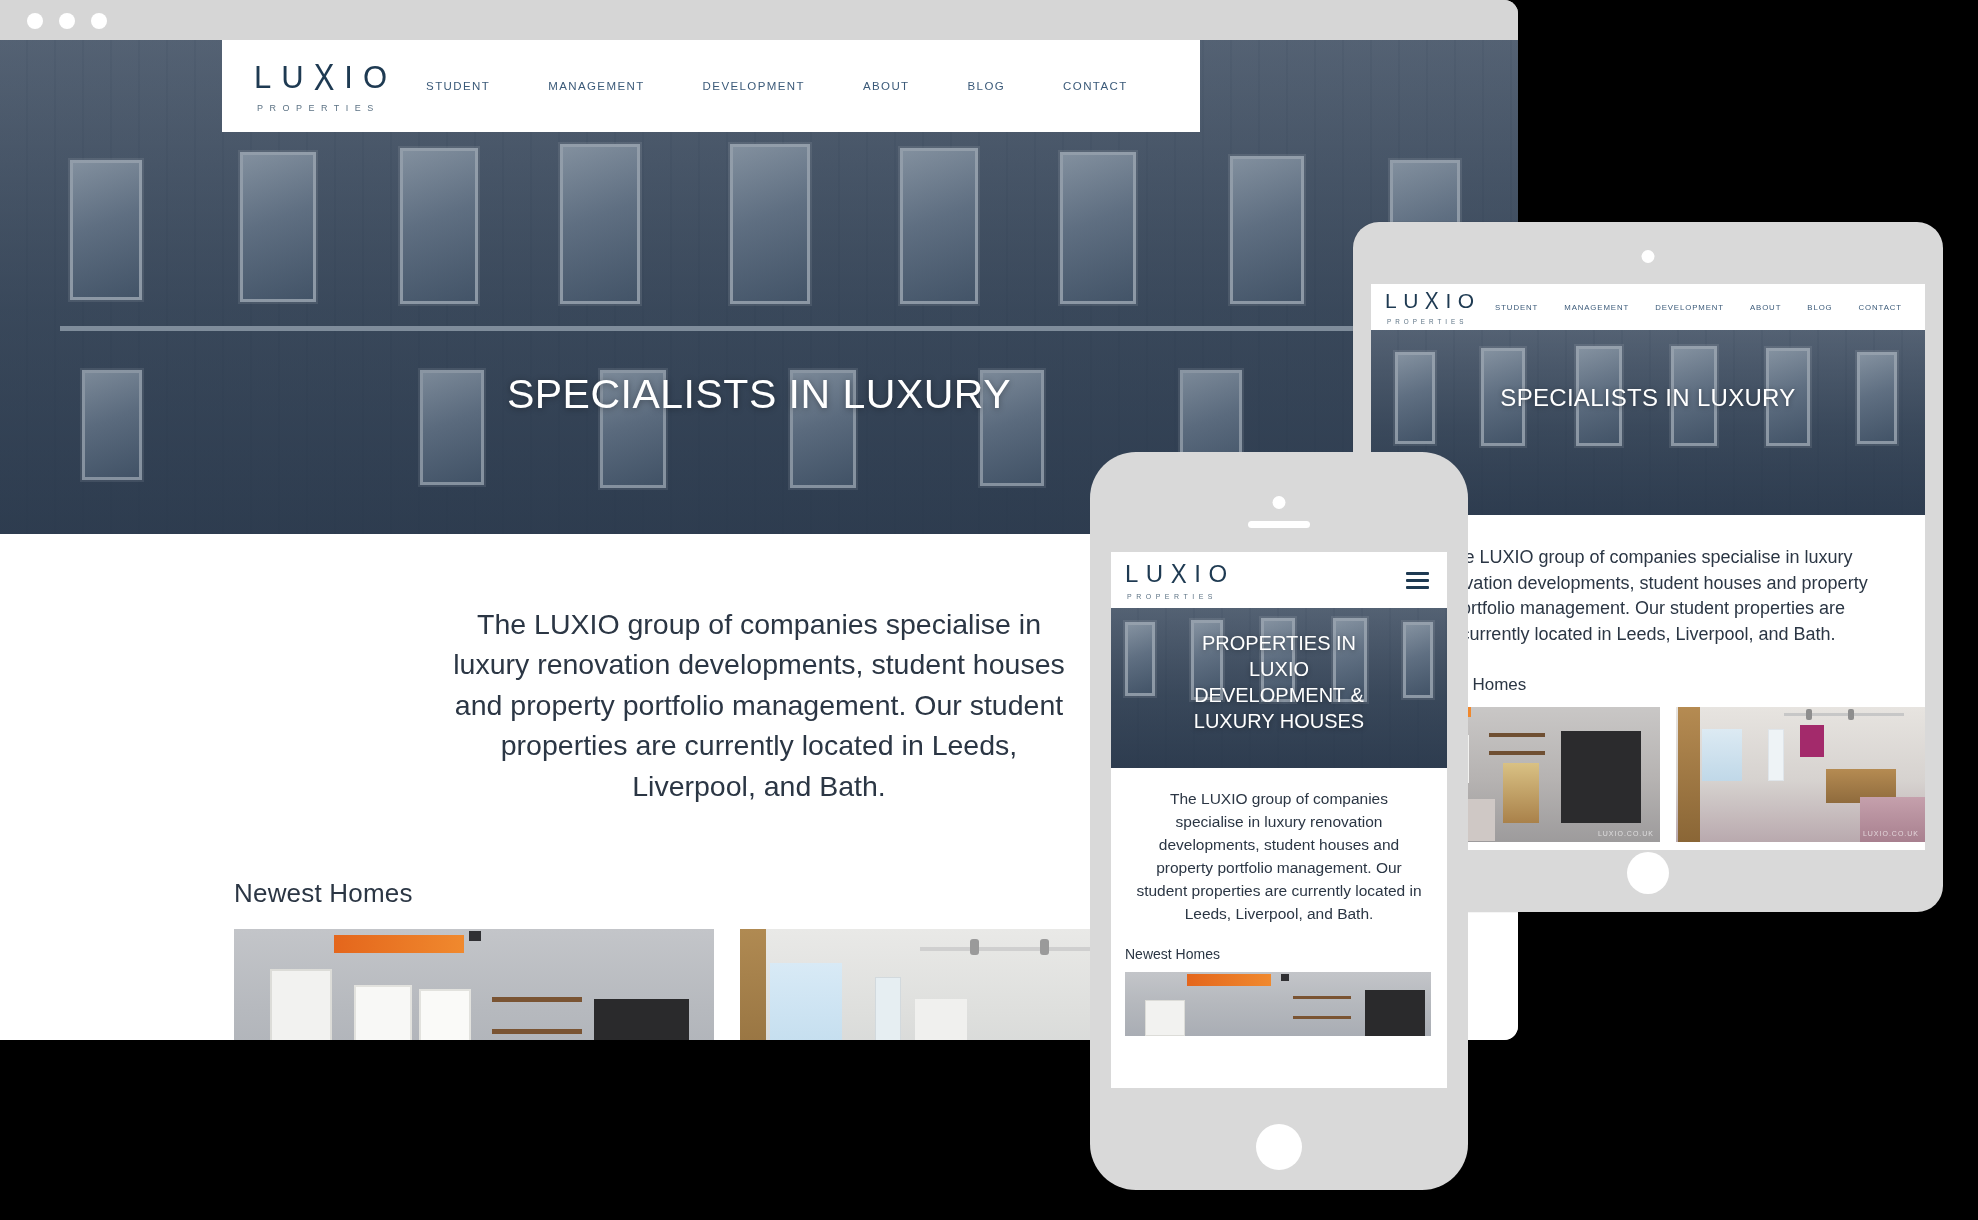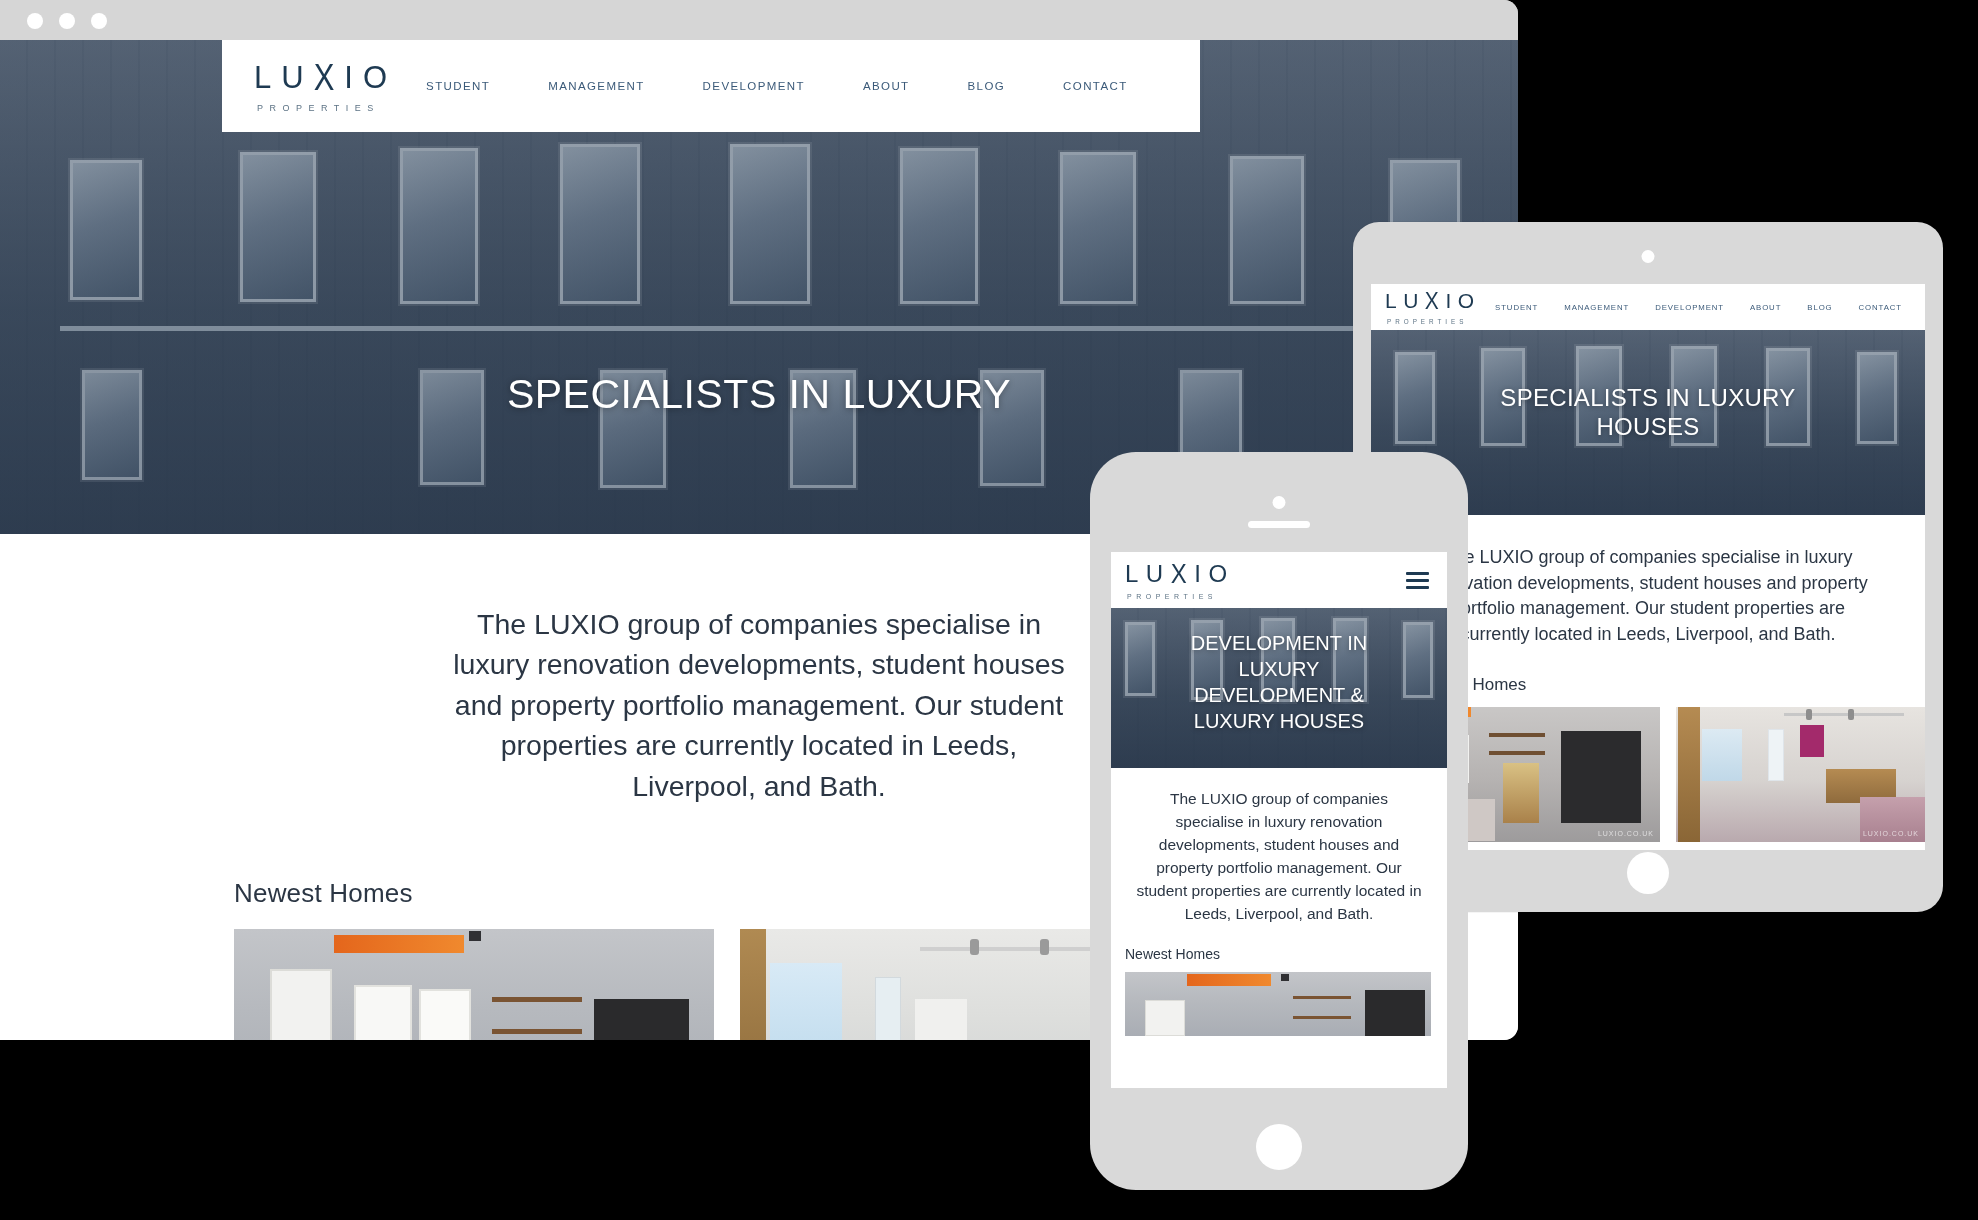--- a/index.html
+++ b/index.html
@@ -308,21 +308,20 @@
           <div class="win" style="left:24px;  top:22px; width:40px; height:92px;"></div>
           <div class="win" style="left:110px; top:18px; width:44px; height:98px;"></div>
           <div class="win" style="left:205px; top:16px; width:46px; height:100px;"></div>
           <div class="win" style="left:300px; top:16px; width:46px; height:100px;"></div>
           <div class="win" style="left:395px; top:18px; width:44px; height:98px;"></div>
           <div class="win" style="left:486px; top:22px; width:40px; height:92px;"></div>
         </div>
         <div class="hero-tint"></div>
         <div class="t-hero-copy">
           <div>SPECIALISTS IN LUXURY</div>
-          <div>HOUSES</div>
         </div>
       </div>
 
       <div class="t-intro">
         <p>The LUXIO group of companies specialise in luxury renovation developments, student houses and property portfolio management. Our student properties are currently located in Leeds, Liverpool, and Bath.</p>
       </div>
 
       <div class="t-newest">
         <div class="t-newest-title">Newest Homes</div>
         <div class="t-cards">
@@ -381,22 +380,22 @@
         <div class="brickwall"></div>
         <div class="windows">
           <div class="win" style="left:14px;  top:14px; width:30px; height:74px;"></div>
           <div class="win" style="left:80px;  top:12px; width:32px; height:80px;"></div>
           <div class="win" style="left:150px; top:10px; width:34px; height:84px;"></div>
           <div class="win" style="left:222px; top:10px; width:34px; height:84px;"></div>
           <div class="win" style="left:292px; top:14px; width:30px; height:76px;"></div>
         </div>
         <div class="hero-tint"></div>
         <div class="p-hero-copy">
-          <div>DEVELOPMENT IN</div>
-          <div>LUXURY</div>
+          <div>PROPERTIES IN</div>
+          <div>LUXIO</div>
           <div>DEVELOPMENT &amp;</div>
           <div>LUXURY HOUSES</div>
         </div>
       </div>
 
       <div class="p-intro">
         <p>The LUXIO group of companies specialise in luxury renovation developments, student houses and property portfolio management. Our student properties are currently located in Leeds, Liverpool, and Bath.</p>
       </div>
 
       <div class="p-newest">

